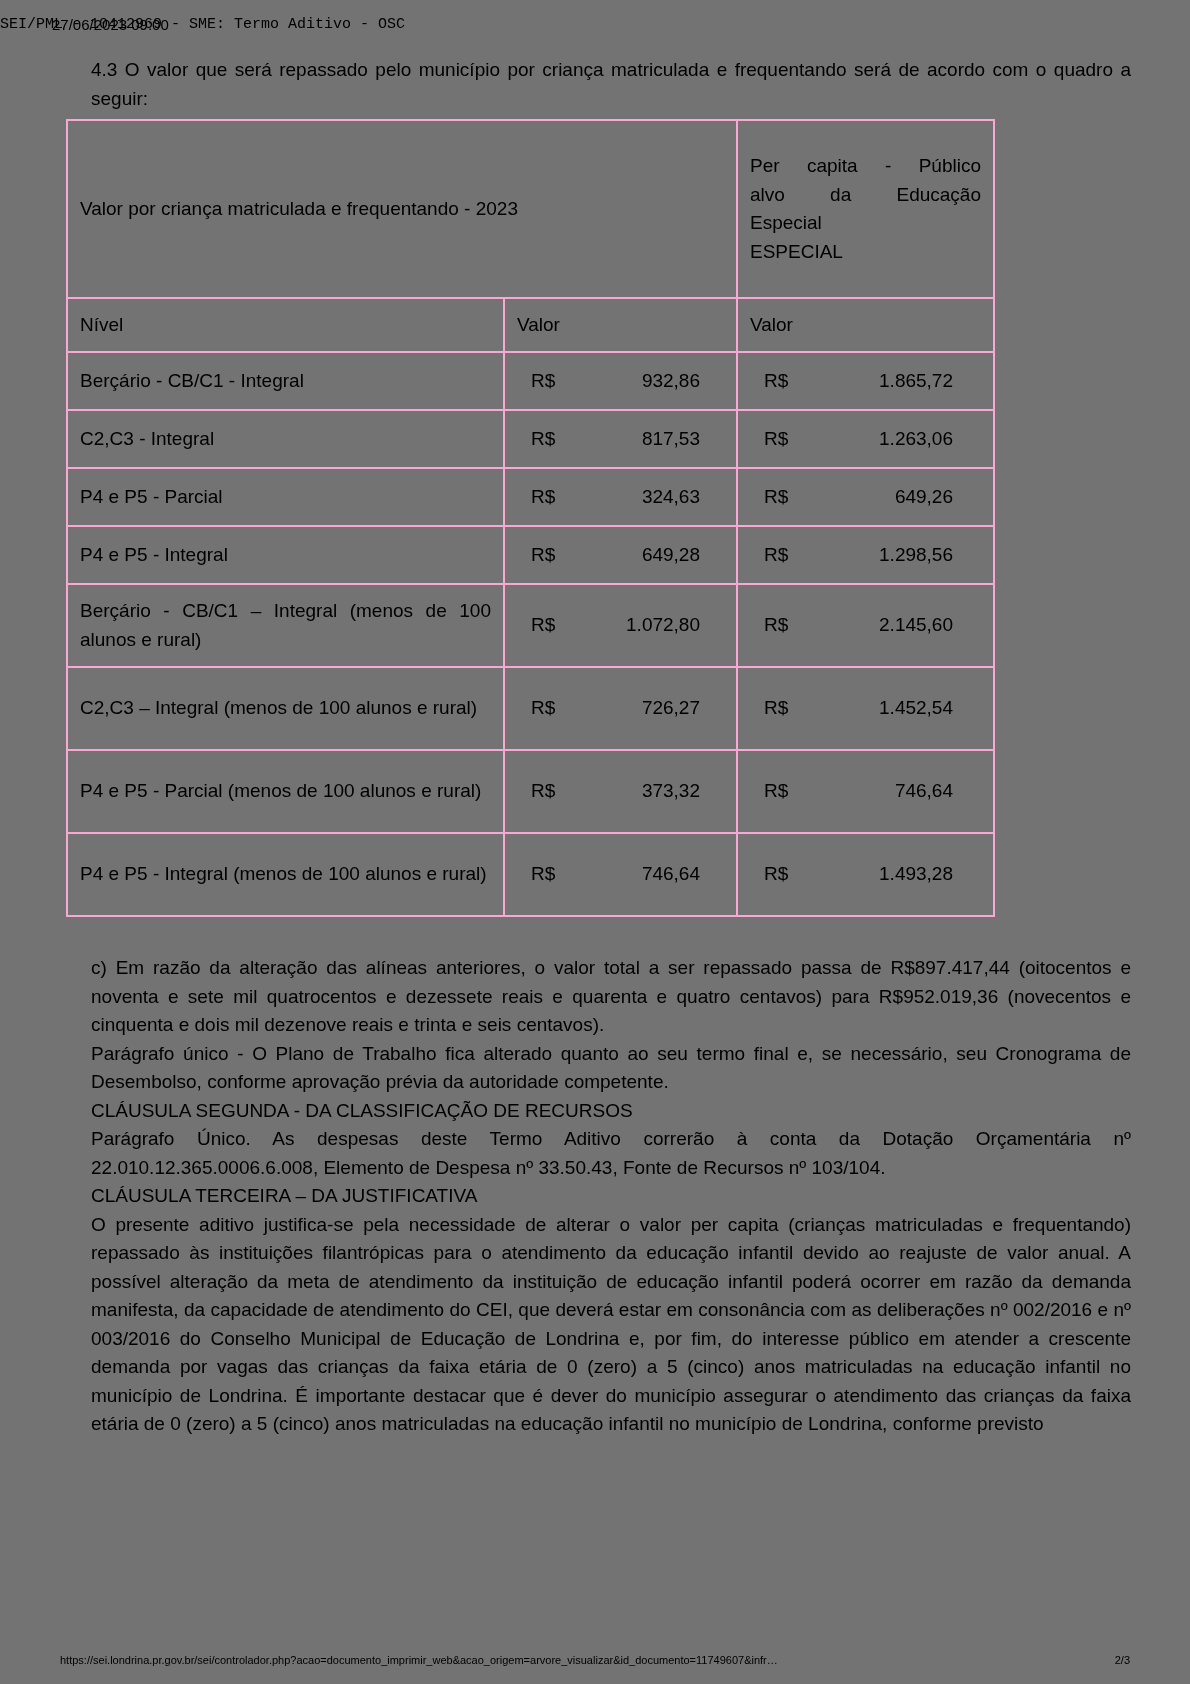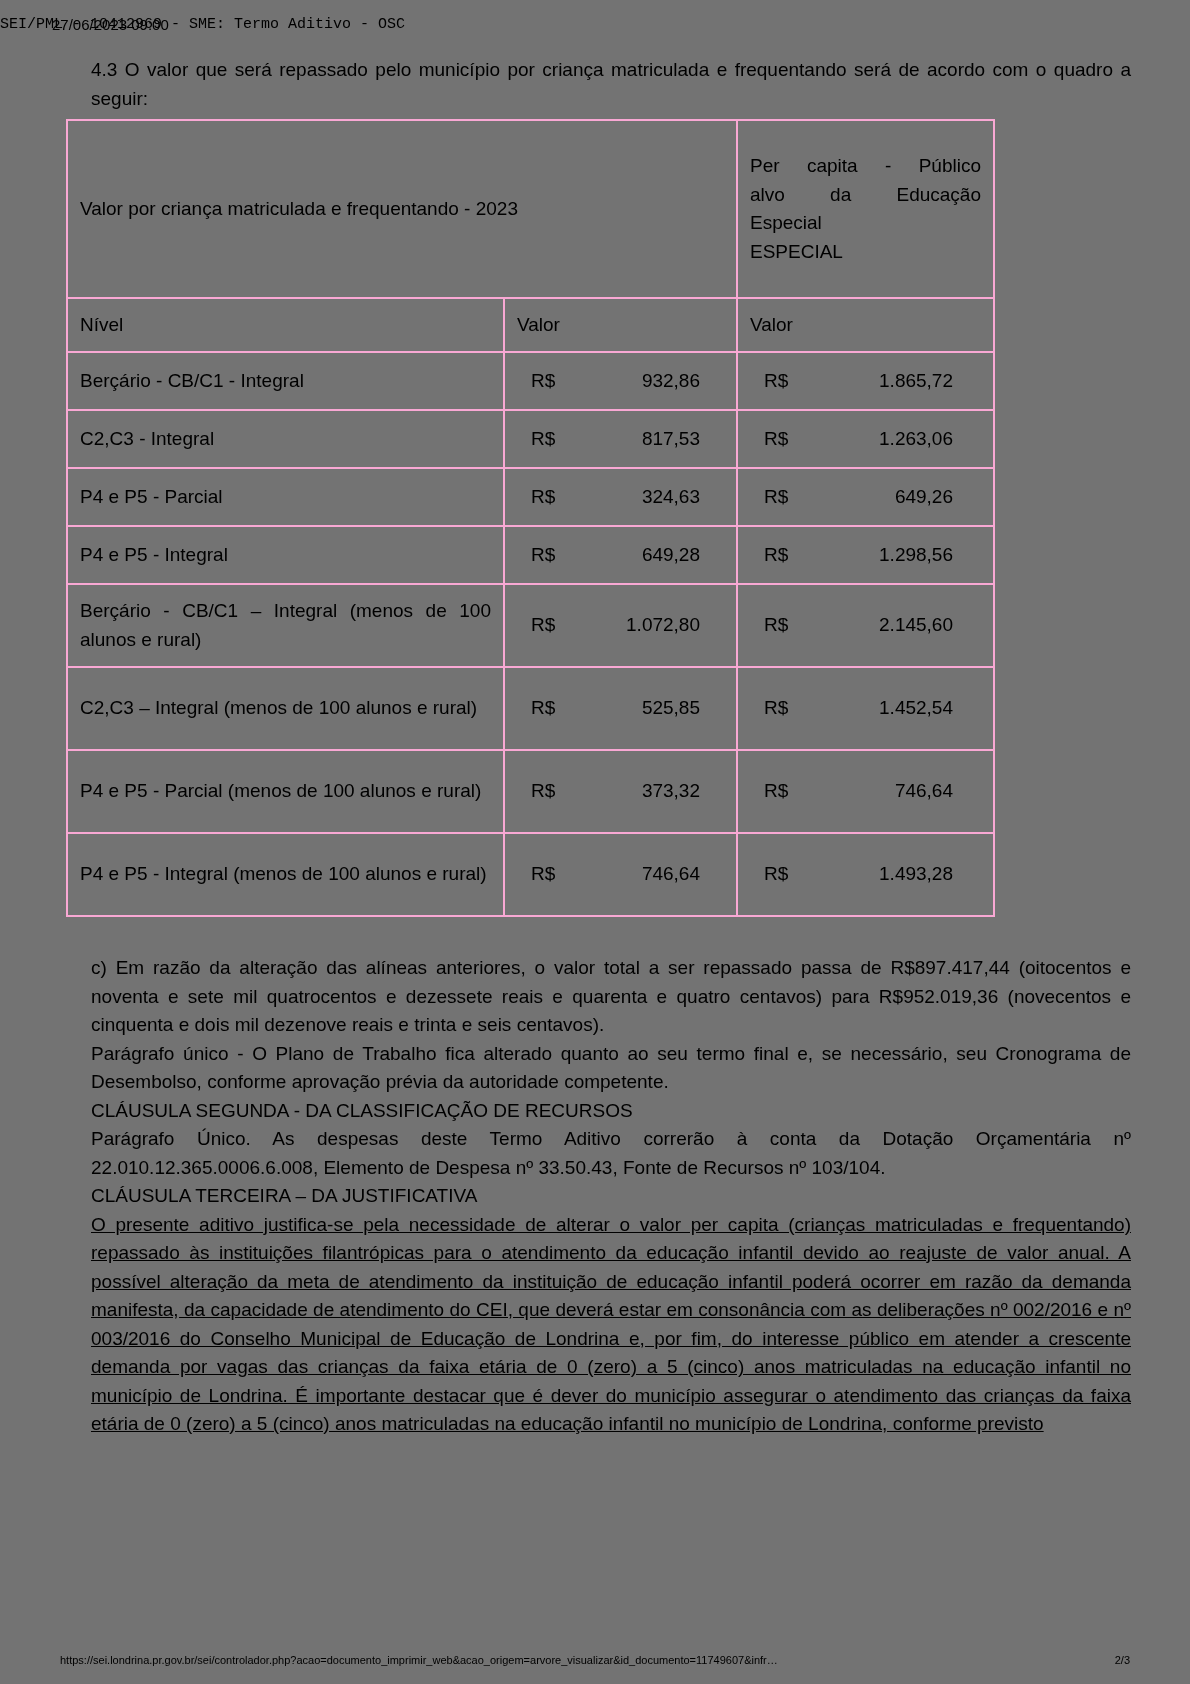--- a/index.html
+++ b/index.html
@@ -45,21 +45,21 @@
     font-size: 19px;
     line-height: 28.5px;
     font-weight: 400;
     text-align: left;
   }
   .mt-c        { margin-top: 37px; }
   .mt-punico   { margin-top: 21px; }
   .mt-cseg     { margin-top: 49px; }
   .mt-pdot     { margin-top: 15px; }
   .mt-cterc    { margin-top: 53px; }
-  .mt-just     { margin-top: 14px; text-decoration: underline; }
+  .mt-just     { margin-top: 14px; }
 
   
   table.values {
     border-collapse: collapse;
     table-layout: fixed;
     width: 927px;
     margin: 6px 0 0 -9px;
     font-size: 19px;
   }
   table.values td {
@@ -218,21 +218,21 @@
                 <span>2.145,60</span>
               </div>
           </td>
         </tr>
 
         <tr class="row-double">
           <td class="cell-nivel">C2,C3 – Integral (menos de 100 alunos e rural)</td>
           <td class="cell-money">
             <div class="moneyflex">
                 <span>R$</span>
-                <span>525,85</span>
+                <span>726,27</span>
               </div>
           </td>
           <td class="cell-money">
             <div class="moneyflex wide">
                 <span>R$</span>
                 <span>1.452,54</span>
               </div>
           </td>
         </tr>
 

